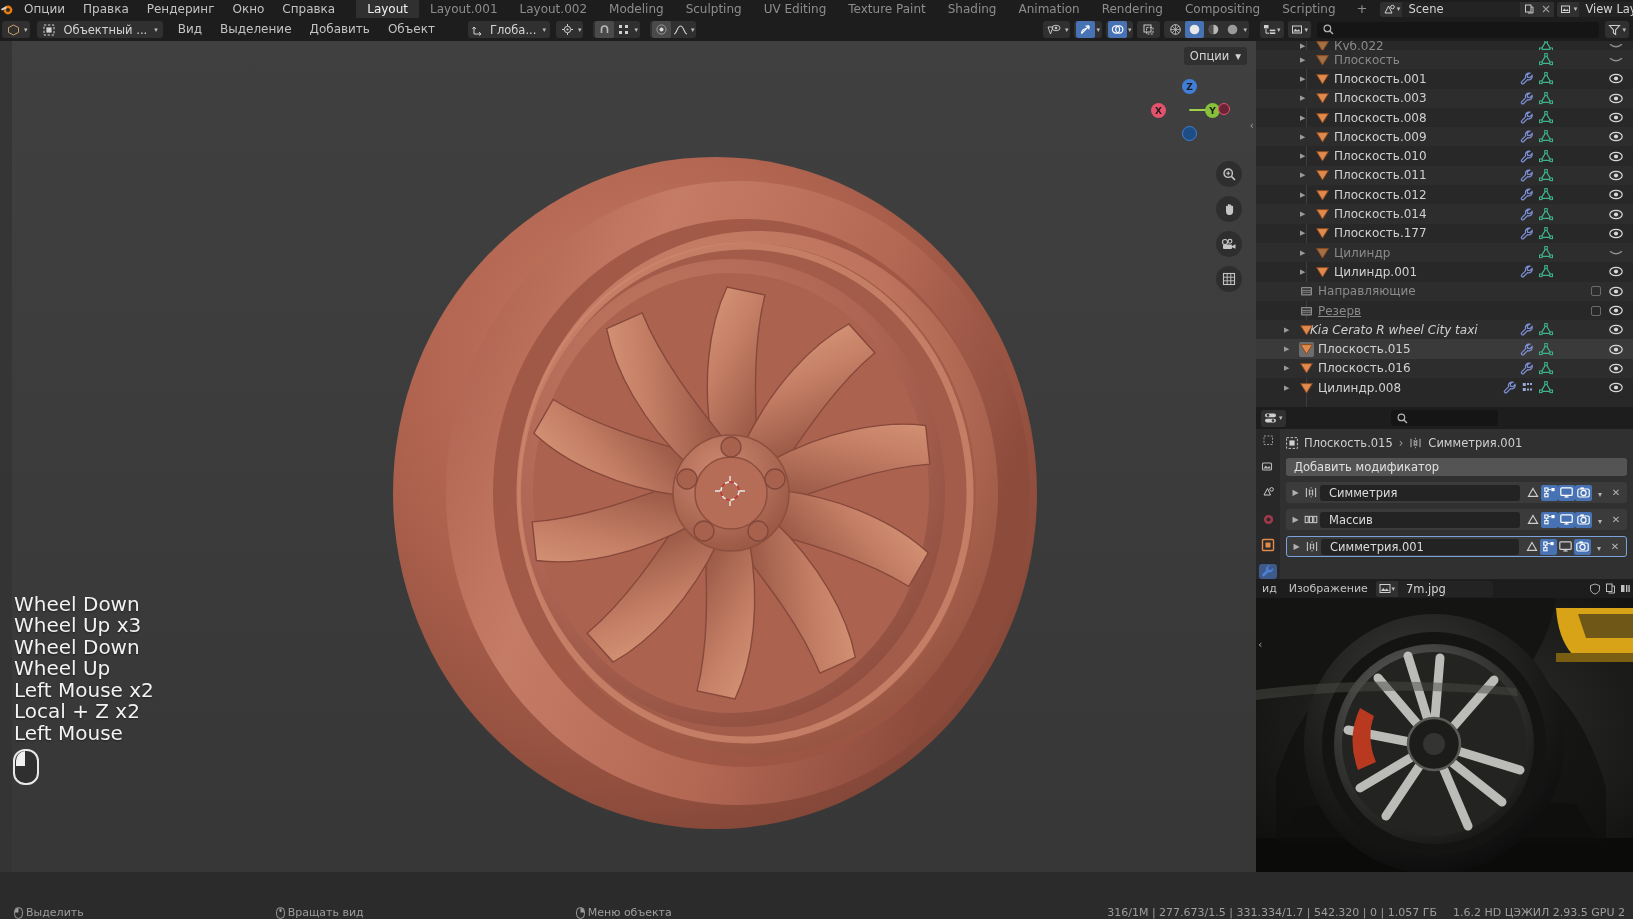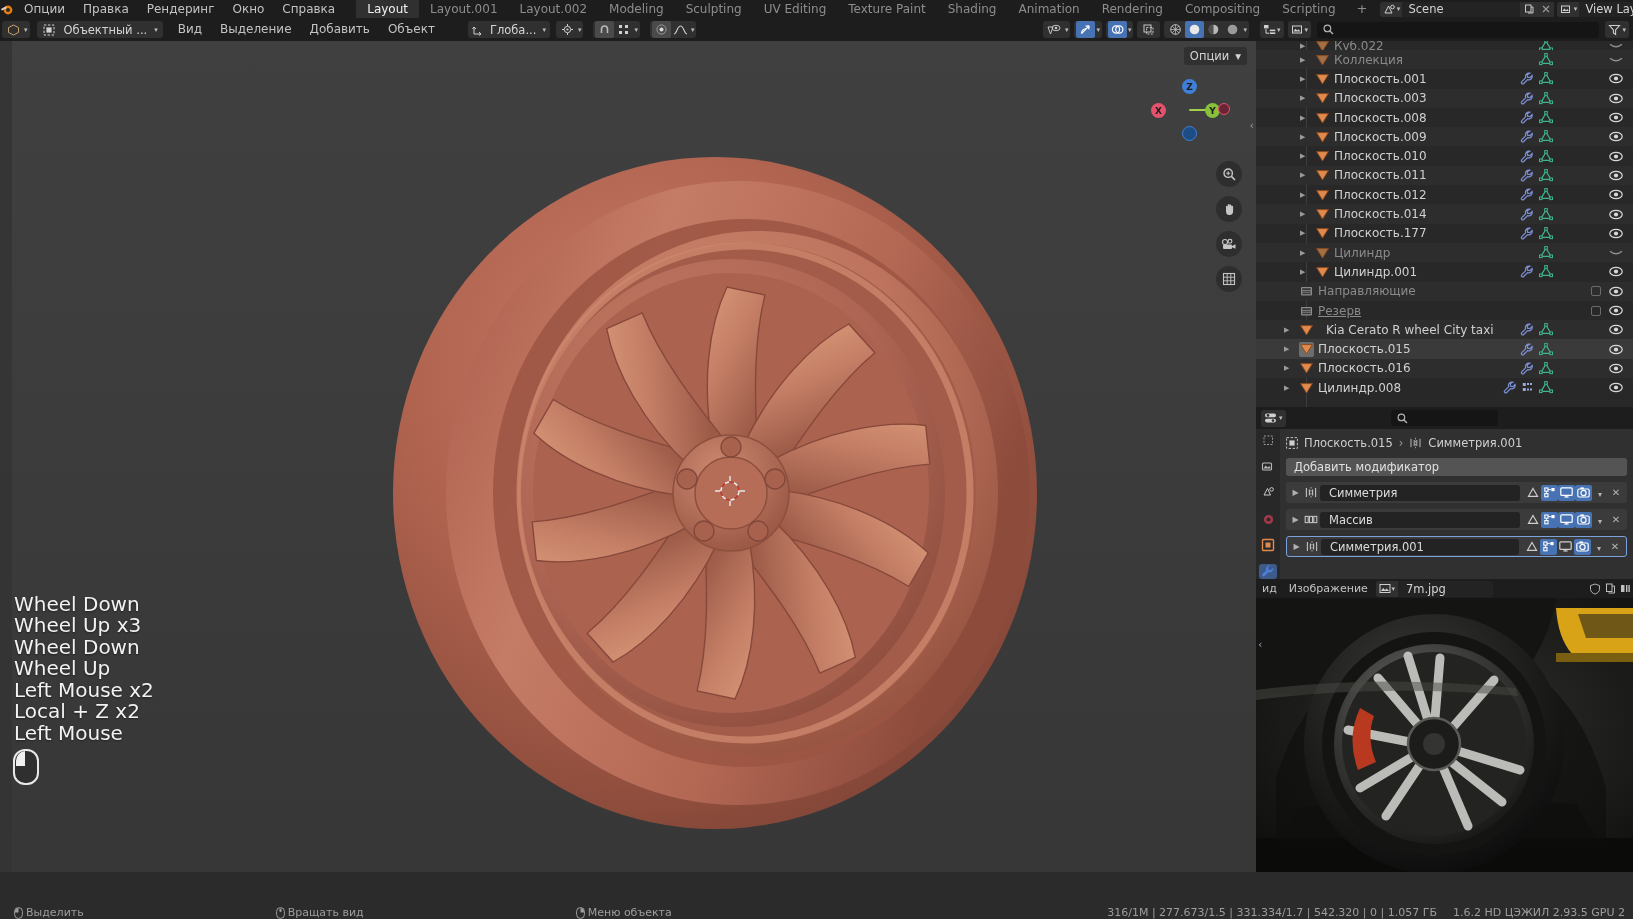--- a/index.html
+++ b/index.html
@@ -591,21 +591,21 @@
             </svg>
           </span>
         </div>
         <div class="ol-row alt">
           <span class="ol-tri" style="left: 44px;">▶</span>
           <span class="ol-ico" style="left: 59px;">
             <svg width="15" height="14" viewBox="0 0 15 14">
               <path d="M1.6 2.6 H13.4 L7.5 12 Z" fill="#a36f45" stroke="#8a4a20" stroke-width="1"></path>
             </svg>
           </span>
-          <span class="ol-label dim" style="margin-left: 38px;">Коллекция</span>
+          <span class="ol-label dim" style="margin-left: 38px;">Плоскость</span>
           <span class="ol-actions" style="left: auto; margin-left: 0px; position: absolute; right: 80px;">
             <span>
               <svg width="14" height="13" viewBox="0 0 14 13">
                 <path d="M7 2.2 L12 10.4 H2 Z" fill="none" stroke="#3fb58f" stroke-width="1.2"></path>
                 <rect x="5.7" y="0.6" width="2.6" height="2.6" fill="#2b2b2b" stroke="#3fb58f" stroke-width="1"></rect>
                 <rect x="0.5" y="9" width="2.6" height="2.6" fill="#2b2b2b" stroke="#3fb58f" stroke-width="1"></rect>
                 <rect x="10.9" y="9" width="2.6" height="2.6" fill="#2b2b2b" stroke="#3fb58f" stroke-width="1"></rect>
               </svg>
             </span>
           </span>
@@ -977,21 +977,21 @@
             </svg>
           </span>
         </div>
         <div class="ol-row alt">
           <span class="ol-tri" style="left: 28px;">▶</span>
           <span class="ol-ico" style="left: 43px;">
             <svg width="15" height="14" viewBox="0 0 15 14">
               <path d="M1.6 2.6 H13.4 L7.5 12 Z" fill="#e08a4d" stroke="#8a4a20" stroke-width="1"></path>
             </svg>
           </span>
-          <span class="ol-label" style="margin-left: 30px;">Kia Cerato R wheel City taxi</span>
+          <span class="ol-label" style="margin-left: 14px; font-style: italic;">Kia Cerato R wheel City taxi</span>
           <span class="ol-actions" style="left: auto; margin-left: 0px; position: absolute; right: 80px;">
             <span>
               <svg width="14" height="13" viewBox="0 0 14 13">
                 <path d="M9.8 1.2 a3.4 3.4 0 0 0-4.1 4.5 L1.8 9.6 a1.3 1.3 0 0 0 1.9 1.9 L7.6 7.6 a3.4 3.4 0 0 0 4.5-4.1 L10 5.6 L7.6 5.2 L7.2 2.8Z" fill="none" stroke="#7d8fd6" stroke-width="1.2"></path>
               </svg>
             </span>
             <span>
               <svg width="14" height="13" viewBox="0 0 14 13">
                 <path d="M7 2.2 L12 10.4 H2 Z" fill="none" stroke="#3fb58f" stroke-width="1.2"></path>
                 <rect x="5.7" y="0.6" width="2.6" height="2.6" fill="#2b2b2b" stroke="#3fb58f" stroke-width="1"></rect>

